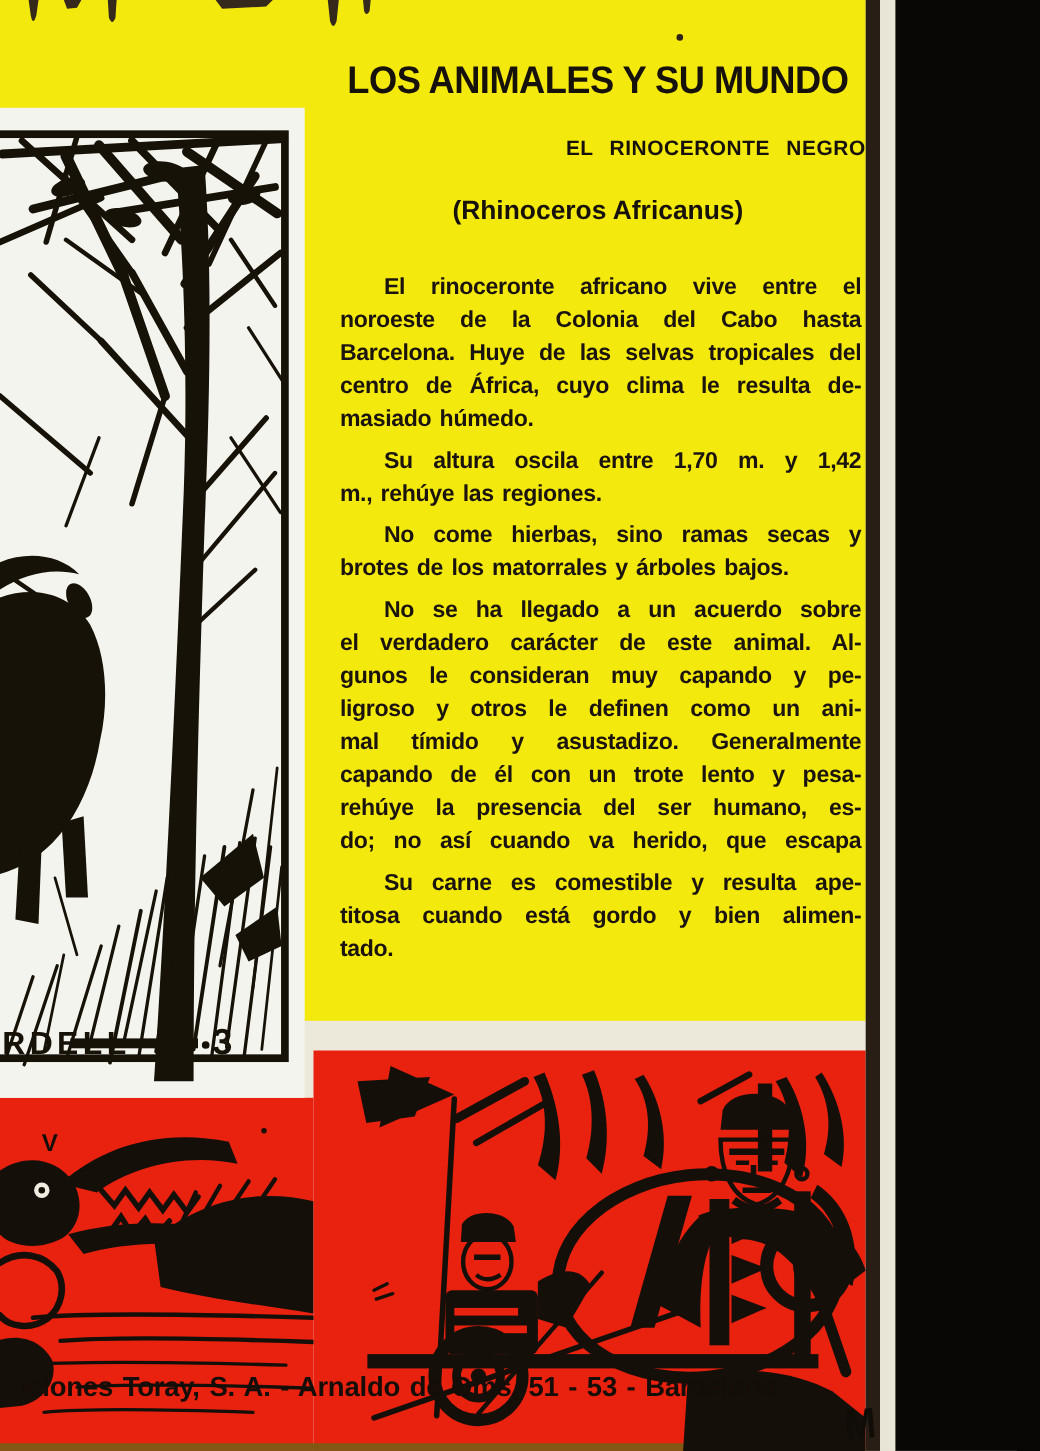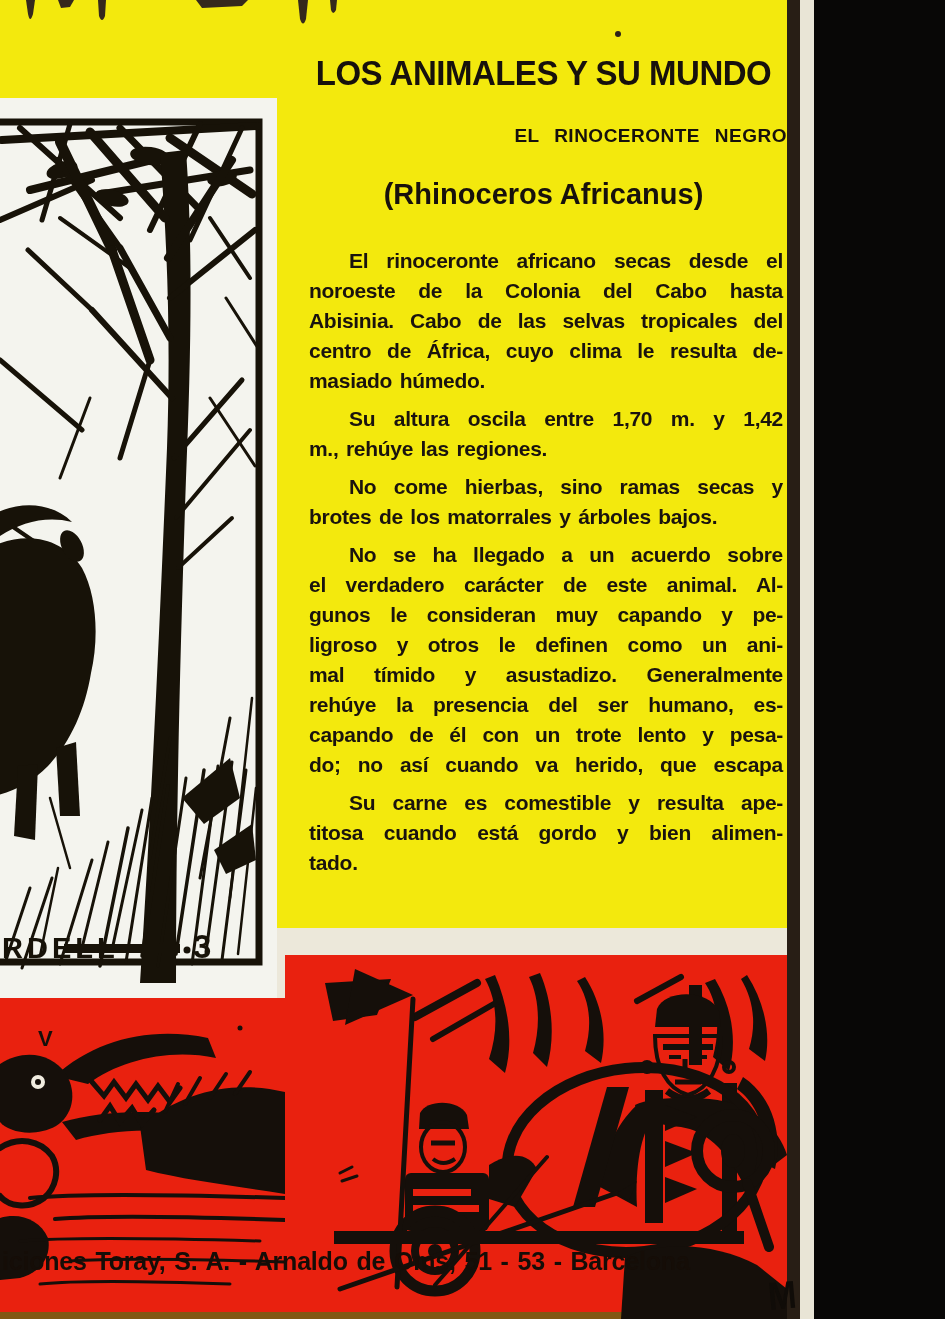--- a/index.html
+++ b/index.html
@@ -19,35 +19,35 @@
   
   .tree-panel{left:0;top:98px;width:277px;height:900px;background:#f4f4ee;}
   .tree-panel svg{display:block;width:100%;height:100%;}
 
   
   .title{left:300px;top:54px;width:487px;text-align:center;font-weight:bold;
          font-size:33px;color:#17110c;letter-spacing:-0.5px;transform:scaleY(1.06);}
   .subtitle{left:300px;top:125px;width:487px;text-align:right;font-weight:bold;
          font-size:19px;color:#17110c;word-spacing:9px;letter-spacing:0.5px;}
   .latin{left:300px;top:178px;width:487px;text-align:center;font-weight:bold;
-         font-size:29px;color:#17110c;}
+         font-size:24px;color:#17110c;}
 
   
   .bodycol{left:309px;top:246px;width:474px;color:#1a130e;font-weight:bold;
            font-size:21px;line-height:30px;letter-spacing:-0.3px;word-spacing:2px;}
   .para{margin:0 0 8px 0;}
   .bline{text-align:justify;text-align-last:justify;}
   .bline.last{text-align-last:left;}
   .bline.first{text-indent:40px;}
 
   
   .art-svg{display:block;width:100%;height:100%;}
   .stray-v{left:38px;top:1026px;font-size:22px;font-weight:bold;color:#150f0a;}
   .footer{left:0;top:1247px;width:760px;font-size:25px;font-weight:bold;
-          color:#150d07;letter-spacing:-0.2px;word-spacing:2px;padding-left:2px;}
+          color:#150d07;letter-spacing:-0.2px;word-spacing:2px;padding-left:18px;}
   .corner-m{left:768px;top:1276px;font-size:34px;font-weight:bold;color:#100c08;
             transform:rotate(-5deg) scaleY(1.15);}
   .top-tears{left:0;top:0;width:787px;height:40px;}
 </style>
 </head>
 <body>
 
 <div class="page">
 
   <div class="abs yellow-block"></div>
@@ -161,42 +161,42 @@
       </g>
     </svg>
   </div>
 
   <div class="abs title">LOS ANIMALES Y SU MUNDO</div>
   <div class="abs subtitle">EL RINOCERONTE NEGRO</div>
   <div class="abs latin">(Rhinoceros Africanus)</div>
 
   <div class="abs bodycol">
       <div class="para">
-        <div class="bline first">El rinoceronte africano secas desde el</div>
+        <div class="bline first">El rinoceronte africano vive entre el</div>
         <div class="bline">noroeste de la Colonia del Cabo hasta</div>
-        <div class="bline">Abisinia. Cabo de las selvas tropicales del</div>
+        <div class="bline">Barcelona. Huye de las selvas tropicales del</div>
         <div class="bline">centro de África, cuyo clima le resulta de-</div>
         <div class="bline last">masiado húmedo.</div>
       </div>
       <div class="para">
         <div class="bline first">Su altura oscila entre 1,70 m. y 1,42</div>
         <div class="bline last">m., rehúye las regiones.</div>
       </div>
       <div class="para">
         <div class="bline first">No come hierbas, sino ramas secas y</div>
         <div class="bline last">brotes de los matorrales y árboles bajos.</div>
       </div>
       <div class="para">
         <div class="bline first">No se ha llegado a un acuerdo sobre</div>
         <div class="bline">el verdadero carácter de este animal. Al-</div>
         <div class="bline">gunos le consideran muy capando y pe-</div>
         <div class="bline">ligroso y otros le definen como un ani-</div>
         <div class="bline">mal tímido y asustadizo. Generalmente</div>
+        <div class="bline">capando de él con un trote lento y pesa-</div>
         <div class="bline">rehúye la presencia del ser humano, es-</div>
-        <div class="bline">capando de él con un trote lento y pesa-</div>
         <div class="bline">do; no así cuando va herido, que escapa</div>
       </div>
       <div class="para">
         <div class="bline first">Su carne es comestible y resulta ape-</div>
         <div class="bline">titosa cuando está gordo y bien alimen-</div>
         <div class="bline last">tado.</div>
       </div>
     </div>
 
   <div class="abs" style="left:0;top:998px;width:285px;height:321px;">

